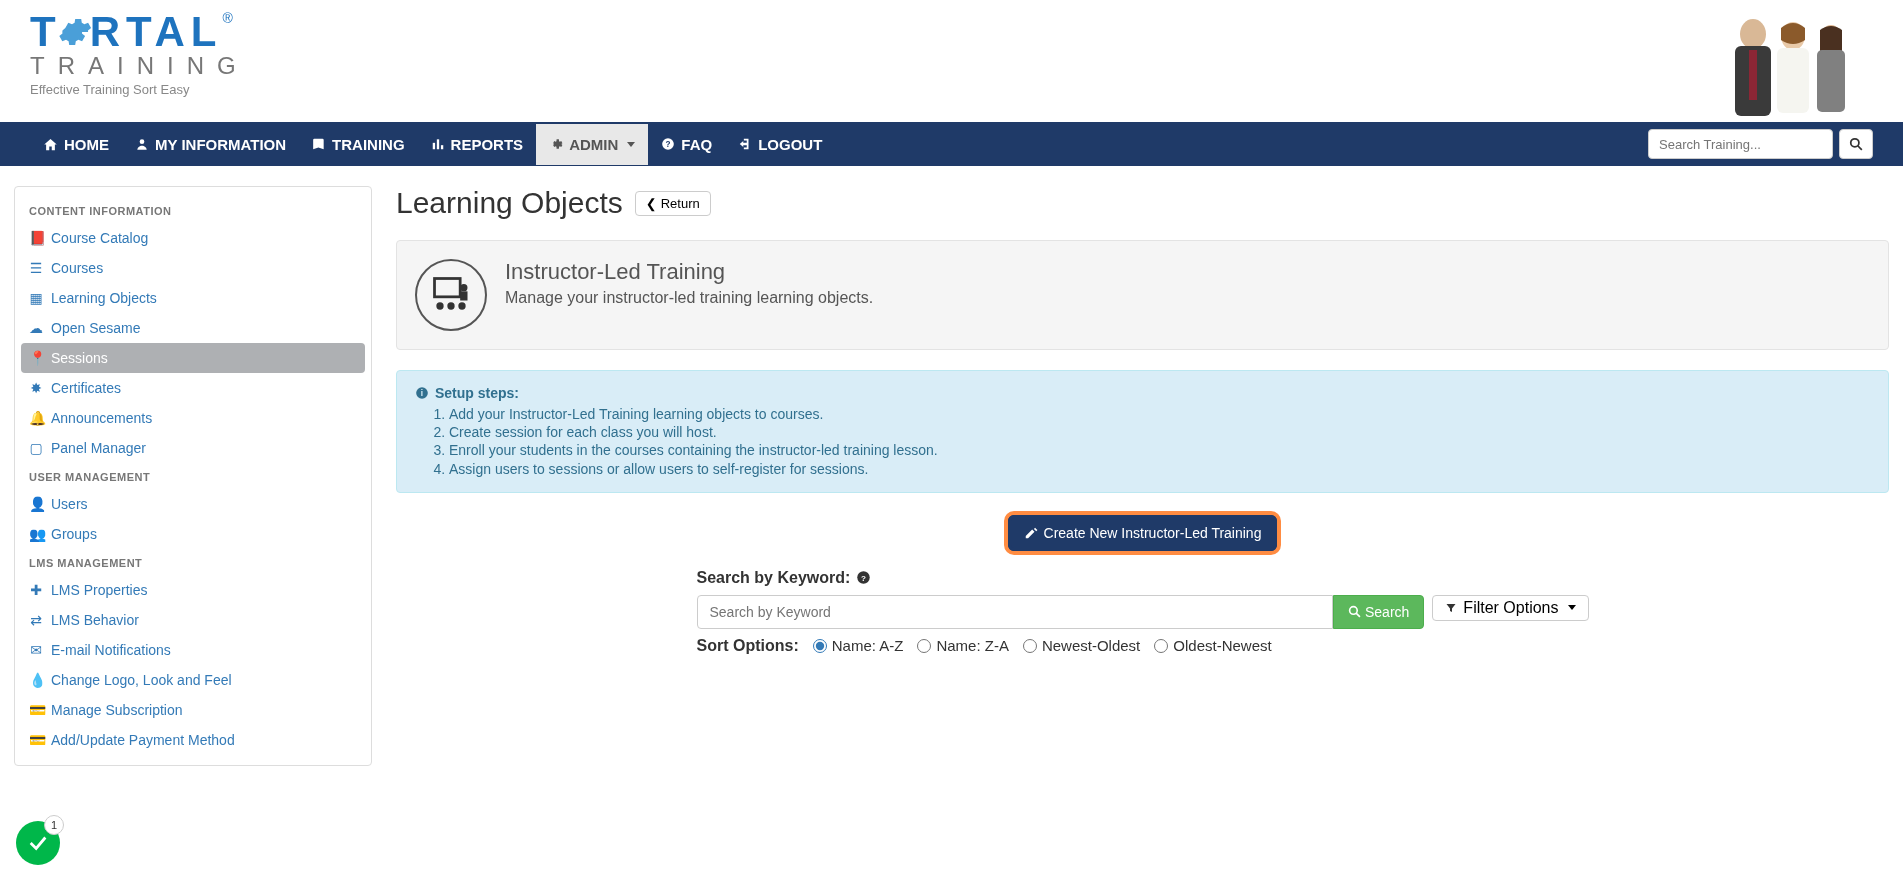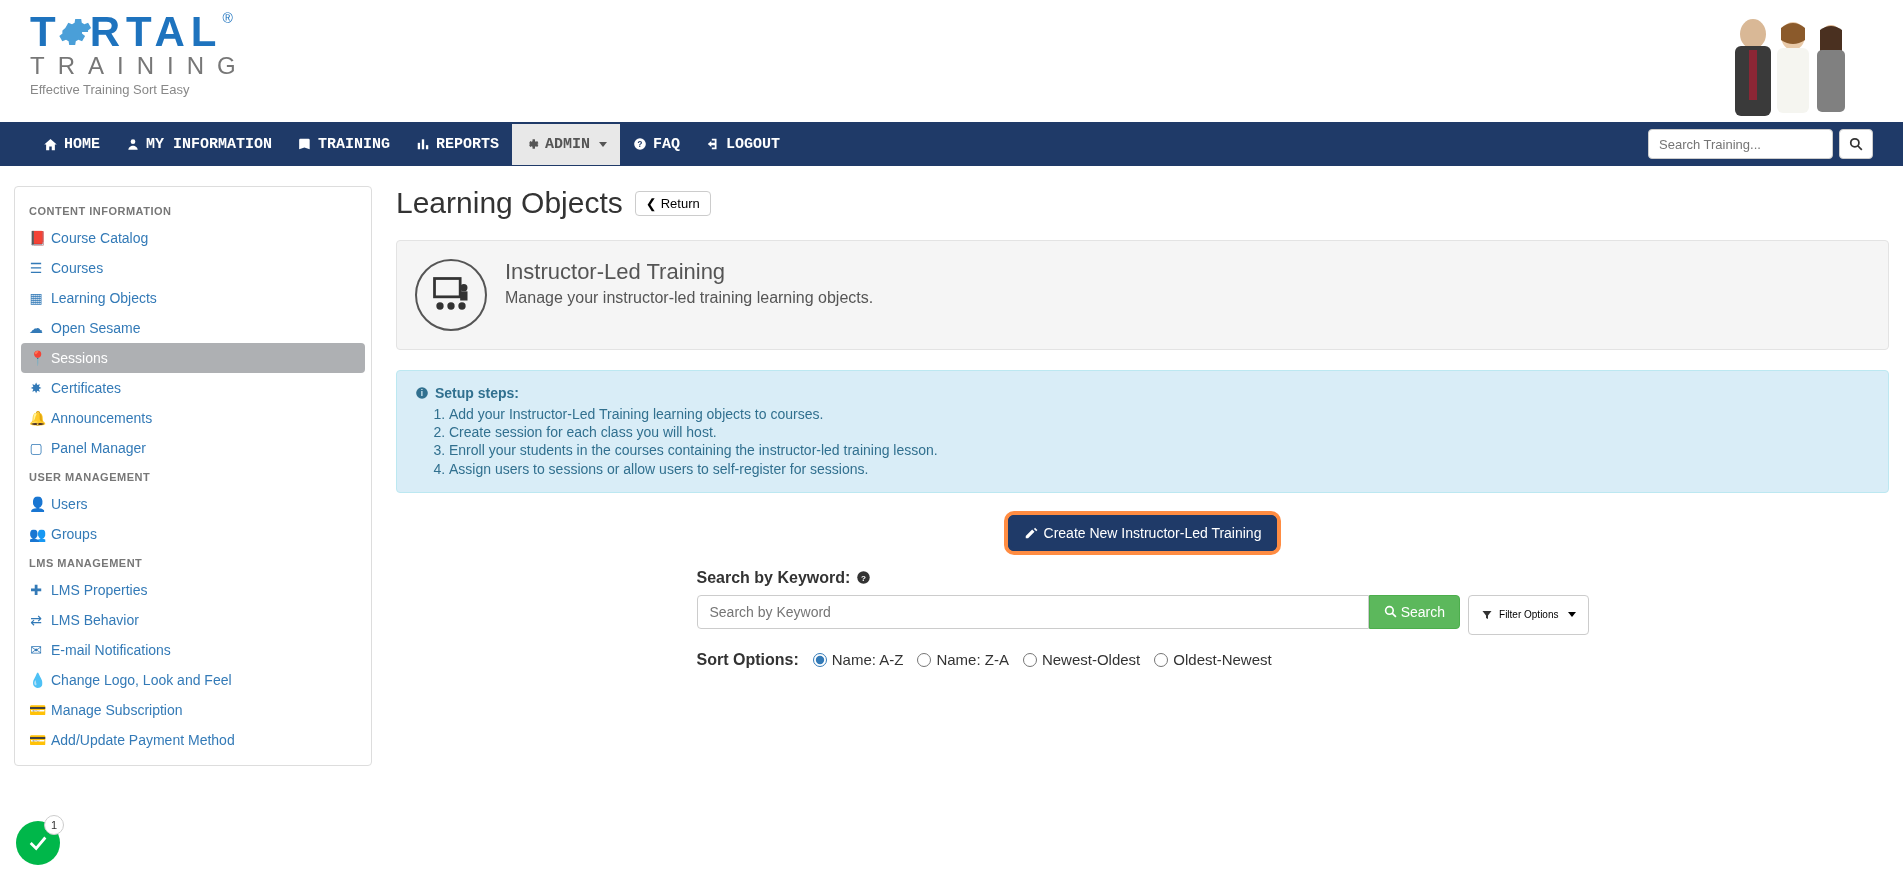--- a/index.html
+++ b/index.html
@@ -4,21 +4,21 @@
 <style>
 * { box-sizing: border-box; margin: 0; padding: 0; }
 body { font-family: "Helvetica Neue", Helvetica, Arial, sans-serif; font-size: 14px; color: #333; background: #fff; }
 .header { position: relative; padding: 8px 0 0 30px; height: 122px; }
 .logo { display: inline-block; }
 .logo-sub { font-size: 24px; letter-spacing: 13px; color: #777; margin-top: -4px; }
 .logo-tag { font-size: 13px; color: #888; margin-top: 2px; letter-spacing: 0; }
 .header-people { position: absolute; right: 20px; top: 8px; width: 180px; height: 115px; }
 .people-svg { width: 100%; height: 100%; }
 .navbar { background: #1f3a68; min-height: 44px; display: flex; align-items: center; padding: 0 30px; }
-.nav-left { display: flex; font-family: Liberation Mono, monospace; }
+.nav-left { display: flex; }
 .nav-item { color: #fff; padding: 12px 13px; font-size: 15px; font-weight: 700; display: flex; align-items: center; gap: 6px; cursor: pointer; }
 .nav-item.active { background: #e8e8e8; color: #555; }
 .nav-right { margin-left: auto; display: flex; gap: 6px; align-items: flex-start; }
 .search-box { width: 185px; height: 30px; border: 1px solid #ccc; border-radius: 4px; padding: 0 10px; font-size: 13px; }
 .search-btn { width: 34px; height: 30px; background: #fff; border: 1px solid #ccc; border-radius: 4px; cursor: pointer; display: flex; align-items: center; justify-content: center; }
 .content { display: flex; padding: 20px 14px 0 14px; }
 .sidebar { width: 358px; border: 1px solid #ddd; border-radius: 4px; padding: 10px 0; margin-right: 24px; }
 .sidebar-heading { font-size: 11px; font-weight: 700; color: #777; letter-spacing: 0.5px; padding: 8px 14px 6px 14px; }
 .sidebar-item { display: flex; align-items: center; gap: 8px; padding: 7px 14px; color: #337ab7; font-size: 14px; cursor: pointer; }
 .sidebar-item.active { background: #aeb0b3; color: #fff; border-radius: 4px; margin: 0 6px; padding: 7px 8px; }
@@ -32,24 +32,24 @@
 .info-text h3 { font-size: 22px; color: #555; font-weight: 500; margin-bottom: 4px; }
 .info-text p { font-size: 16px; color: #555; }
 .setup-box { background: #d9edf7; border: 1px solid #bce8f1; border-radius: 4px; padding: 14px 18px; color: #31708f; margin-bottom: 18px; }
 .setup-title { font-weight: 700; display: flex; align-items: center; gap: 6px; margin-bottom: 4px; }
 .setup-box ol { margin-left: 34px; }
 .setup-box li { font-size: 14px; line-height: 1.3; }
 .create-wrap { text-align: center; margin-bottom: 14px; }
 .create-btn { background: #1f3a68; color: #fff; border: 4px solid #ff8c42; outline: 3px solid #1f3a68; outline-offset: -7px; border-radius: 10px; padding: 10px 16px; font-size: 14px; cursor: pointer; display: inline-flex; align-items: center; gap: 6px; }
 .search-panel { max-width: 920px; margin: 0 auto; padding: 0 14px; }
 .search-label { font-size: 16px; font-weight: 700; color: #333; margin-bottom: 8px; display: flex; align-items: center; gap: 6px; }
-.search-row { display: flex; gap: 0; margin-bottom: 16px; }
+.search-row { display: flex; gap: 0; margin-bottom: 8px; }
 .keyword-input { flex: 1; height: 34px; border: 1px solid #ccc; border-radius: 4px 0 0 4px; padding: 0 12px; font-size: 14px; color: #555; }
 .search-green { background: #5cb85c; color: #fff; border: 1px solid #4cae4c; padding: 0 14px; height: 34px; font-size: 14px; cursor: pointer; display: flex; align-items: center; gap: 4px; border-radius: 0 4px 4px 0; }
-.filter-btn { background: #fff; border: 1px solid #ccc; border-radius: 4px; padding: 0 12px; height: 40px; margin-left: 8px; font-size: 10px; cursor: pointer; display: flex; align-items: center; gap: 6px; }
+.filter-btn { background: #fff; border: 1px solid #ccc; border-radius: 4px; padding: 0 12px; height: 26px; margin-left: 8px; font-size: 16px; cursor: pointer; display: flex; align-items: center; gap: 6px; }
 .sort-row { font-size: 16px; display: flex; align-items: center; gap: 14px; flex-wrap: wrap; }
 .sort-label { font-weight: 700; }
 .radio-opt { display: flex; align-items: center; gap: 5px; font-size: 15px; }
 .radio-opt input { width: 14px; height: 14px; accent-color: #337ab7; }
 .status-badge { position: fixed; left: 16px; bottom: 12px; width: 44px; height: 44px; background: #00b74a; border-radius: 50%; display: flex; align-items: center; justify-content: center; color: #fff; }
 .status-count { position: absolute; top: -6px; right: -4px; width: 20px; height: 20px; background: #fff; border: 1px solid #ccc; border-radius: 50%; font-size: 11px; color: #333; display: flex; align-items: center; justify-content: center; }
 .caret { display: inline-block; width: 0; height: 0; border-left: 4px solid transparent; border-right: 4px solid transparent; border-top: 5px solid currentColor; margin-left: 3px; }
 </style>
 </head>
 <body>

